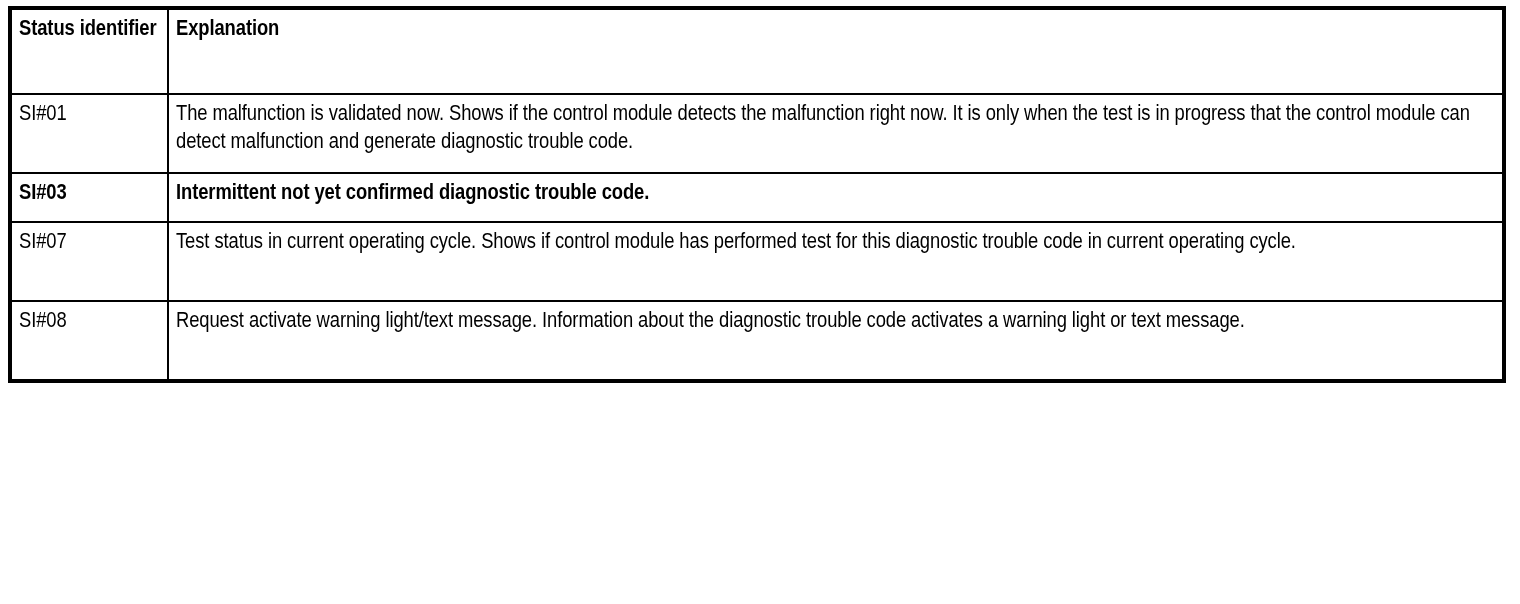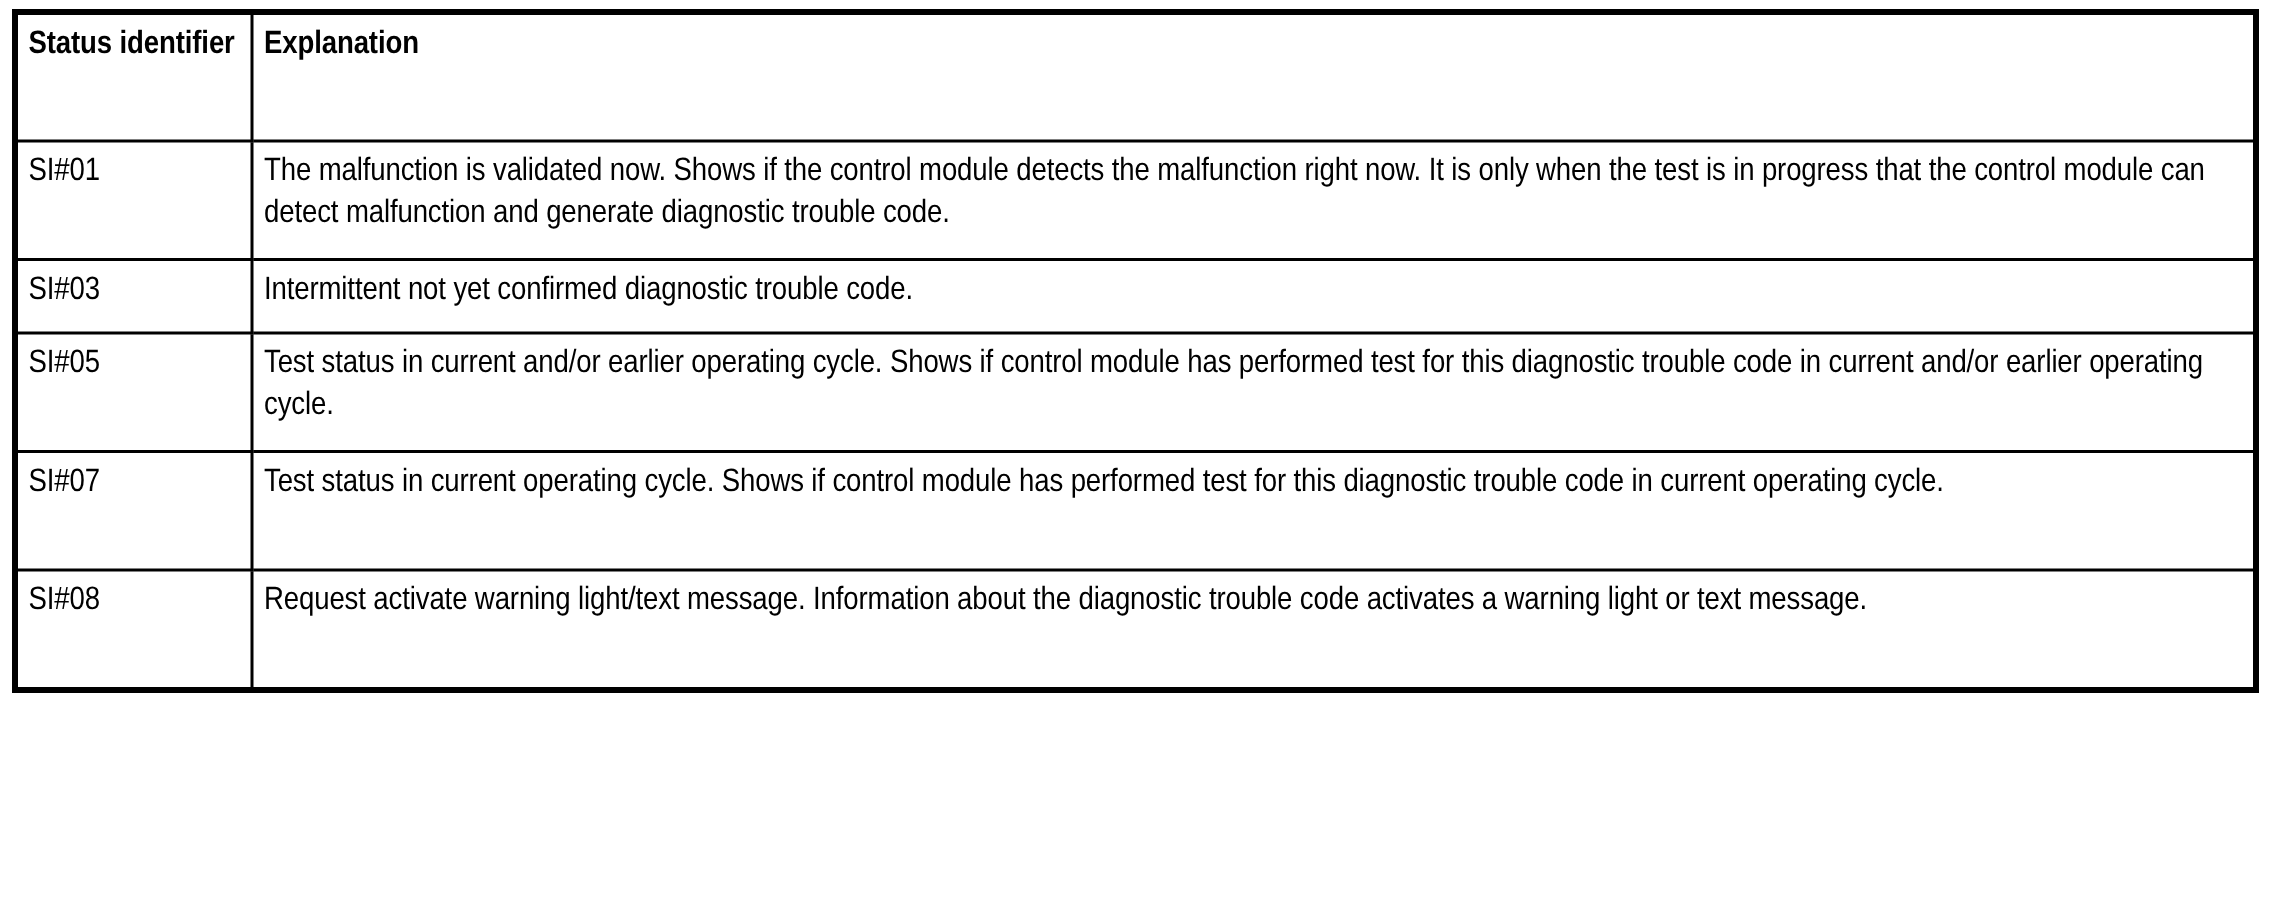--- a/index.html
+++ b/index.html
@@ -68,21 +68,21 @@
     white-space: normal;
   }
 
   td.cell-exp .narrow,
   th.head-exp .narrow {
     width: 117%;
   }
 
   tr.row-1 td, tr.row-2 td, tr.row-5 td,
   tr.row-6 td, tr.row-7 td, tr.row-8 td { height: 66px; }
-  tr.row-3 td, tr.row-4 td { height: 36px; }
+  tr.row-3 td, tr.row-4 td { height: 36px; font-weight: bold; }
 </style>
 </head>
 <body>
 
 <div class="page">
 
   <table class="status-table">
     <colgroup>
       <col class="col-id">
       <col class="col-exp">
@@ -107,28 +107,20 @@
         </td>
       </tr>
       <tr class="row-3">
         <td class="cell-id">
           <span class="narrow">SI#03</span>
         </td>
         <td class="cell-exp">
           <span class="narrow">Intermittent not yet confirmed diagnostic trouble code.</span>
         </td>
       </tr>
-      <tr class="row-5">
-        <td class="cell-id">
-          <span class="narrow">SI#05</span>
-        </td>
-        <td class="cell-exp">
-          <span class="narrow">Test status in current and/or earlier operating cycle. Shows if control module has performed test for this diagnostic trouble code in current and/or earlier operating cycle.</span>
-        </td>
-      </tr>
       <tr class="row-7">
         <td class="cell-id">
           <span class="narrow">SI#07</span>
         </td>
         <td class="cell-exp">
           <span class="narrow">Test status in current operating cycle. Shows if control module has performed test for this diagnostic trouble code in current operating cycle.</span>
         </td>
       </tr>
       <tr class="row-8">
         <td class="cell-id">

